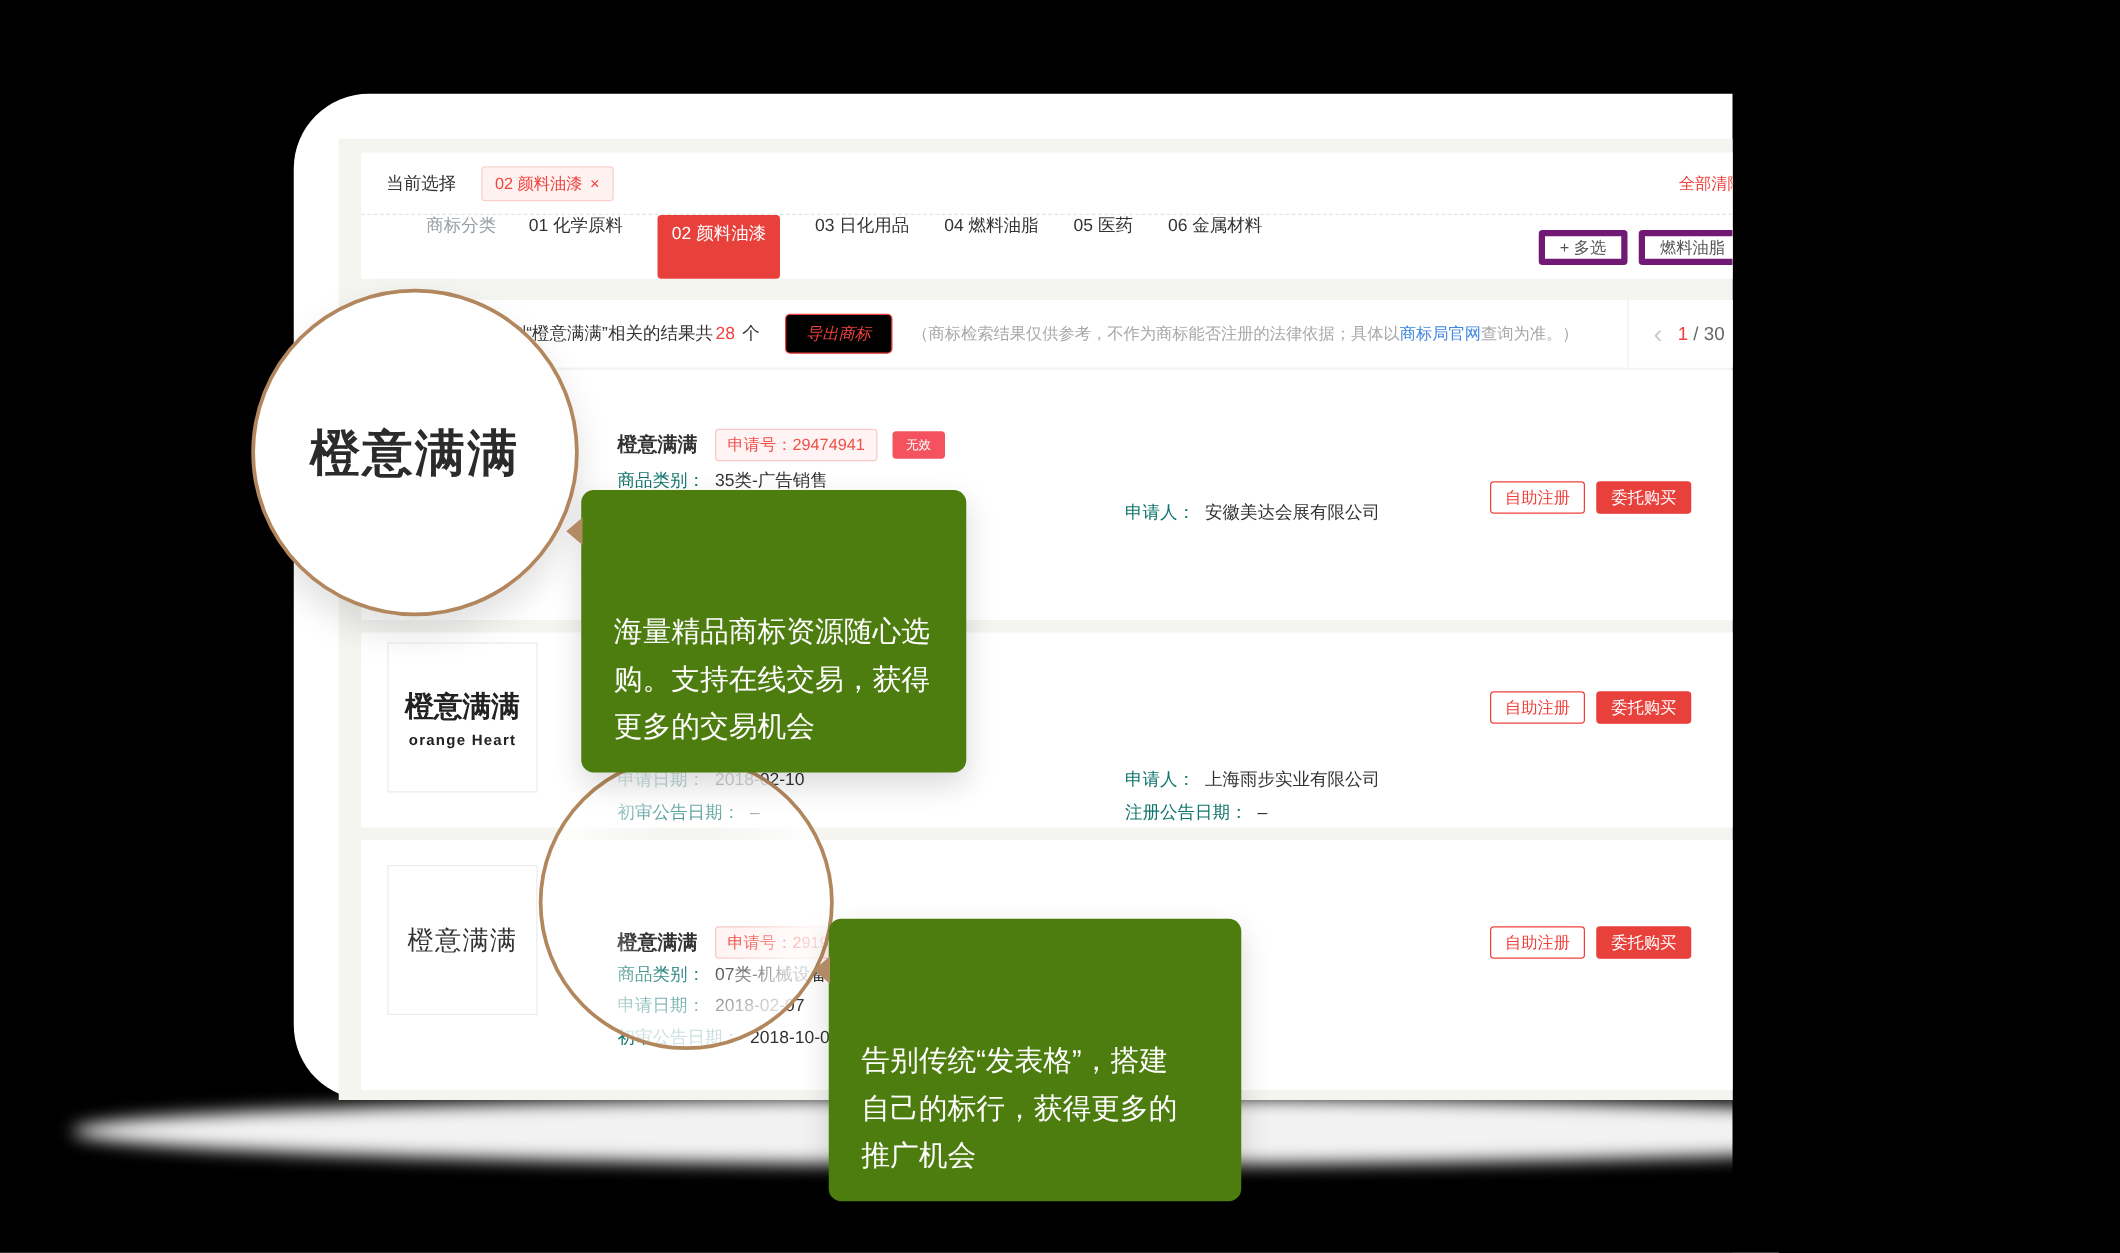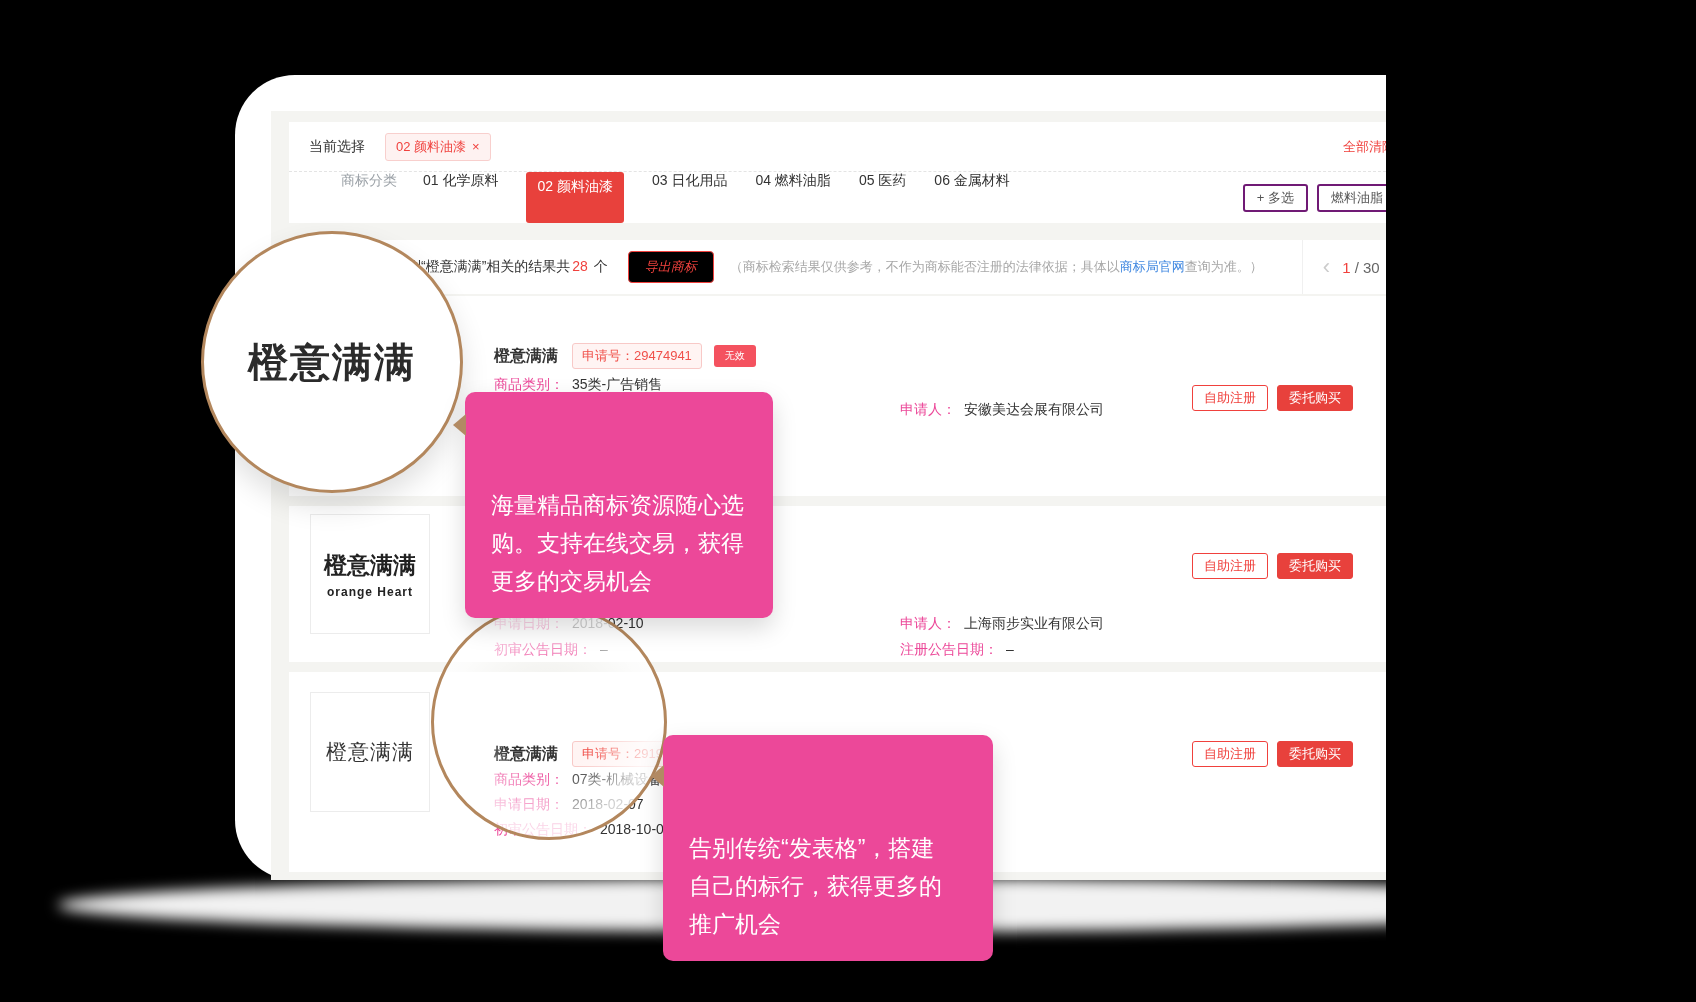--- a/index.html
+++ b/index.html
@@ -23,21 +23,21 @@
   .cur-label{font-size:14px;color:#333;margin-right:20px;}
   .sel-tag{display:inline-flex;align-items:center;gap:6px;font-size:13px;color:#f0413d;background:#fef2f1;
            border:1px solid #f8cfcd;border-radius:3px;padding:4px 10px;cursor:pointer;}
   .sel-tag .x{font-size:13px;color:#f0413d;}
   .clear-all{position:absolute;right:16px;top:0;height:50px;display:flex;align-items:center;font-size:13px;color:#f0413d;cursor:pointer;}
   .filter-row-b{position:absolute;left:0;top:50px;width:100%;height:51px;display:flex;padding:0 20px;margin-left:32px;}
   .cat-label{font-size:14px;color:#9aa0a6;margin-right:26px;}
   .cat-item{font-size:14px;color:#333;margin-right:28px;cursor:pointer;white-space:nowrap;}
   .cat-item.selected{background:#e8413c;color:#fff;padding:6px 11px;border-radius:3px;}
   .filter-btns{position:absolute;right:14px;top:50px;height:51px;display:flex;align-items:center;gap:9px;}
-  .mini-btn{font-size:13px;color:#555;border:2px solid #701a75;background:#fff;border-radius:3px;height:28px;
+  .mini-btn{font-size:13px;color:#555;border:5px solid #701a75;background:#fff;border-radius:3px;height:28px;
             display:flex;align-items:center;padding:0 12px;cursor:pointer;}
 
   
   .results-header{left:54px;top:165px;width:1122px;height:54px;display:flex;align-items:center;padding-left:20px;}
   .summary{font-size:14px;color:#333;white-space:nowrap;}
   .summary .cnt{color:#f0413d;padding:0 2px;}
   .export-btn{margin-left:20px;font-size:13px;color:#f0413d;border:1px solid #f0413d;border-radius:4px;
               background:#000000;padding:6px 16px;cursor:pointer;white-space:nowrap;font-style:italic;}
   .disclaimer{margin-left:16px;font-size:13px;color:#a8a8a8;white-space:nowrap;}
   .disclaimer .lnk{color:#3f87e0;cursor:pointer;}
@@ -56,39 +56,39 @@
   .thumb-sub{font-size:12px;font-weight:bold;color:#222;margin-top:4px;letter-spacing:1px;}
   .title-line{position:absolute;left:205px;display:flex;align-items:center;height:26px;}
   .tm-name{font-size:16px;font-weight:bold;color:#333;}
   .app-tag{display:inline-flex;align-items:center;margin-left:14px;font-size:13px;color:#f0504a;background:#fff4f3;
            border:1px solid #f8c9c7;border-radius:3px;padding:3px 9px;white-space:nowrap;}
   .badge{display:inline-flex;align-items:center;margin-left:12px;font-size:10px;color:#fff;border-radius:3px;
          padding:4px 11px;white-space:nowrap;}
   .badge.invalid{background:#f4525f;}
   .badge.registered{background:#c6cbd4;}
   .f-line{position:absolute;left:205px;height:20px;font-size:14px;white-space:nowrap;}
-  .f-label{color:#ec4899;}
+  .f-label{color:#0f766e;}
   .f-value{color:#333;margin-left:8px;}
   .f-col2{position:absolute;left:406px;top:0;white-space:nowrap;}
   .row-btns{position:absolute;display:flex;gap:9px;}
   .btn-outline{width:76px;height:26px;font-size:13px;color:#f0413d;border:1px solid #f0413d;background:#fff;
                border-radius:3px;display:flex;align-items:center;justify-content:center;cursor:pointer;}
   .btn-solid{width:76px;height:26px;font-size:13px;color:#fff;background:#e8413c;border:1px solid #e8413c;
              border-radius:3px;display:flex;align-items:center;justify-content:center;cursor:pointer;}
 
   
   .circle{position:absolute;border:3px solid #b3875d;border-radius:50%;}
   .circle-1{left:201px;top:231px;width:262px;height:262px;background:#fff;display:flex;align-items:center;
             justify-content:center;box-shadow:0 14px 28px rgba(0,0,0,.12);}
   .circle-1 .big-mark{font-size:40px;font-weight:bold;color:#2b2b2b;letter-spacing:2px;}
   .circle-2{left:431px;top:604px;width:236px;height:236px;
             background:radial-gradient(circle,rgba(255,255,255,0) 30%,rgba(255,255,255,.75) 62%,rgba(255,255,255,.95) 88%);}
 
   
-  .tooltip{position:absolute;background:#ec4899;color:#fff;border-radius:10px;padding:18px 26px;
+  .tooltip{position:absolute;background:#4d7c0f;color:#fff;border-radius:10px;padding:18px 26px;
            font-size:23px;line-height:38px;white-space:pre-line;box-shadow:0 10px 24px rgba(0,0,0,.15);z-index:30;}
   .tooltip .arrow{position:absolute;left:-12px;width:0;height:0;border-top:11px solid transparent;
                   border-bottom:11px solid transparent;border-right:13px solid #b28a63;}
   .tooltip-1{left:465px;top:392px;width:308px;}
   .tooltip-1 .arrow{top:22px;}
   .tooltip-2{left:663px;top:735px;width:330px;}
   .tooltip-2 .arrow{top:30px;}
 </style>
 </head>
 <body>

